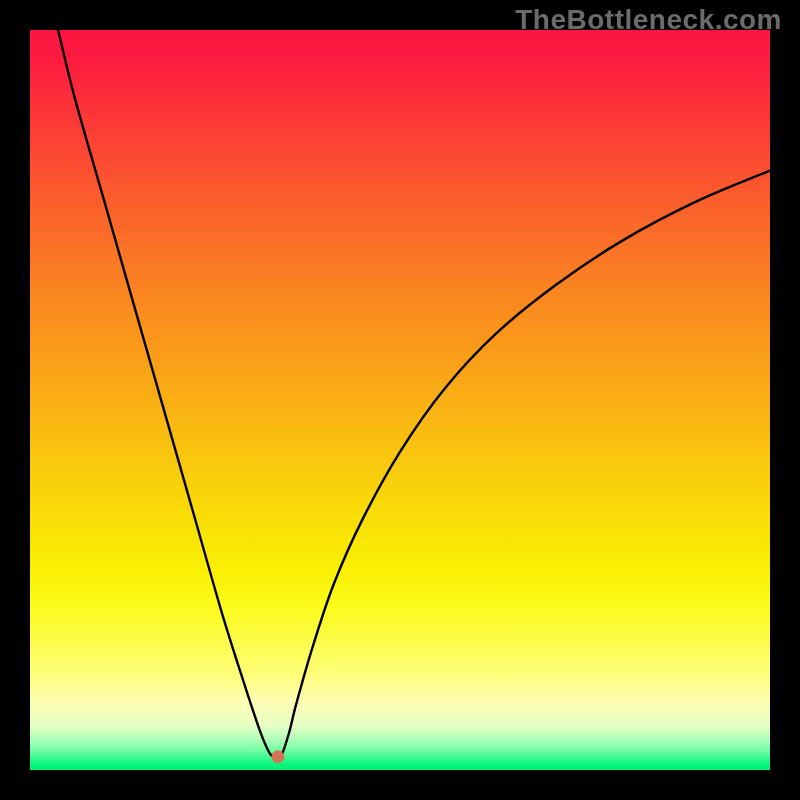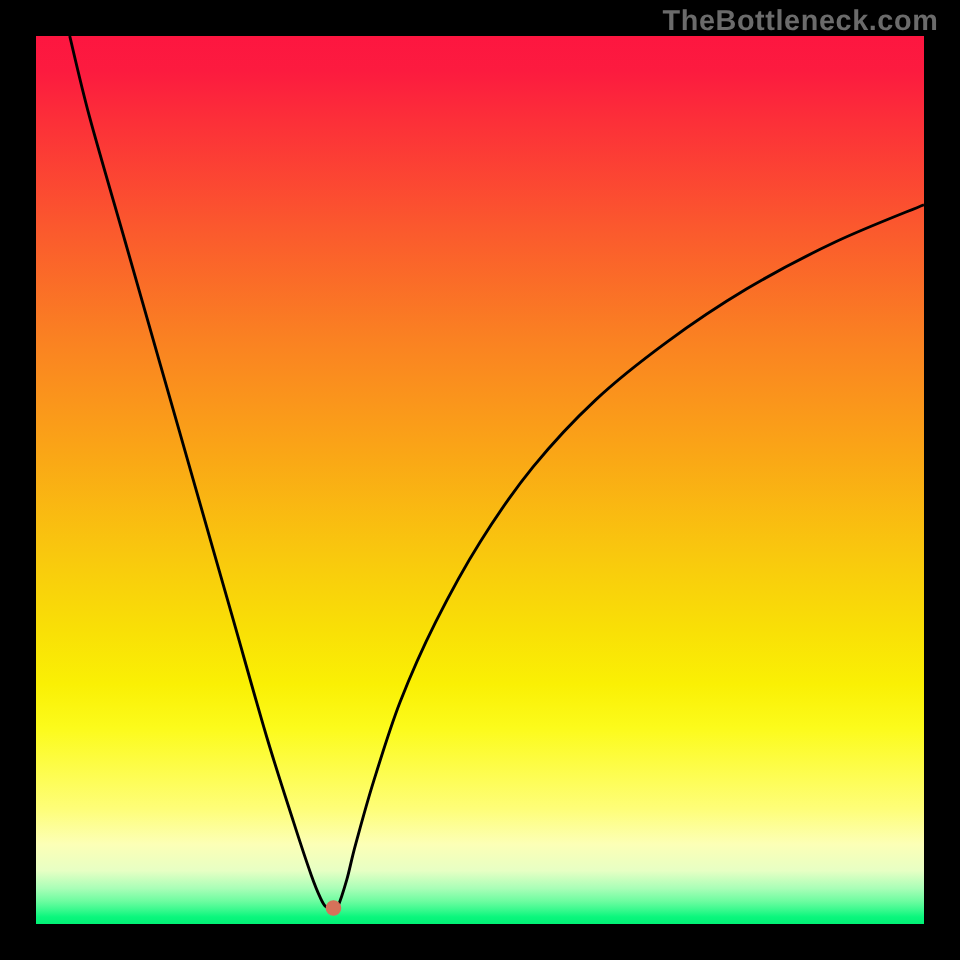--- a/index.html
+++ b/index.html
@@ -15,21 +15,21 @@
     position: relative;
     width: 800px;
     height: 800px;
     background: #000;
   }
   .watermark {
     position: absolute;
     top: 4px;
     right: 18px;
     color: #6b6b6b;
-    font-size: 24px;
+    font-size: 28px;
     font-weight: 600;
     letter-spacing: 0.5px;
     user-select: none;
   }
   .plot {
     position: absolute;
     left: 30px;
     top: 30px;
     width: 740px;
     height: 740px;

